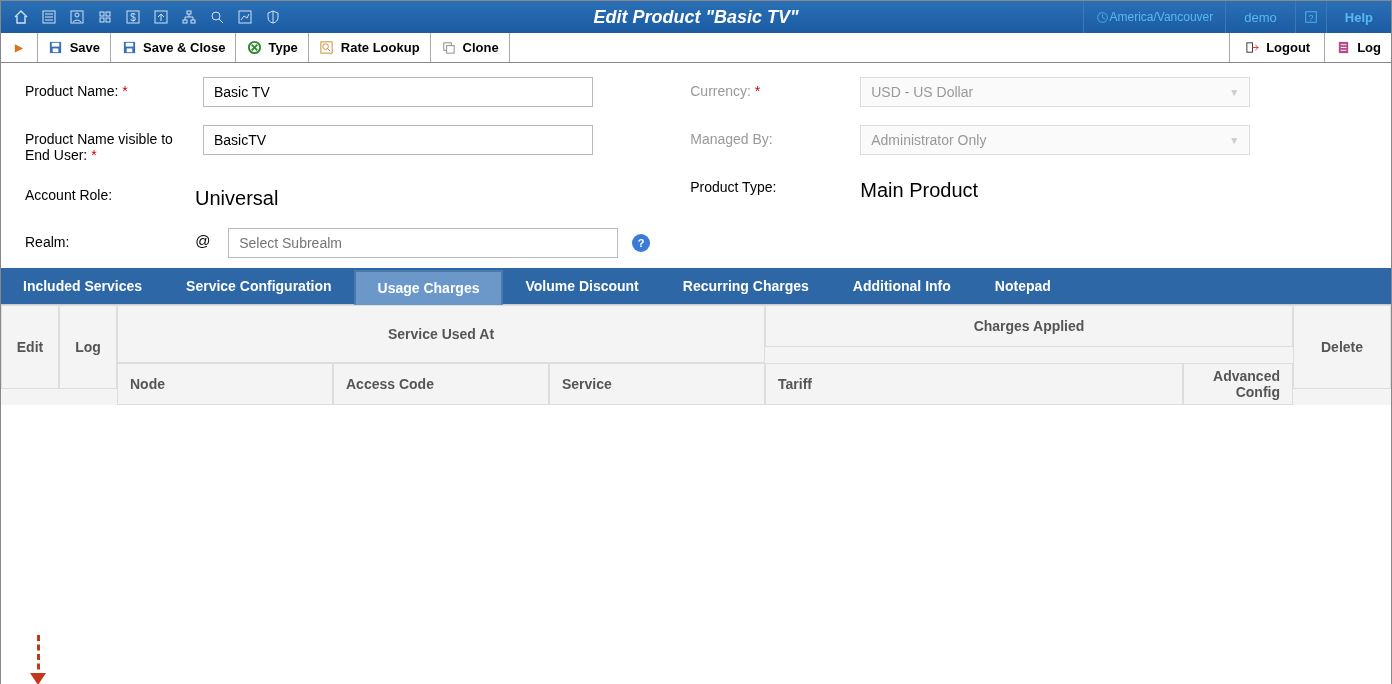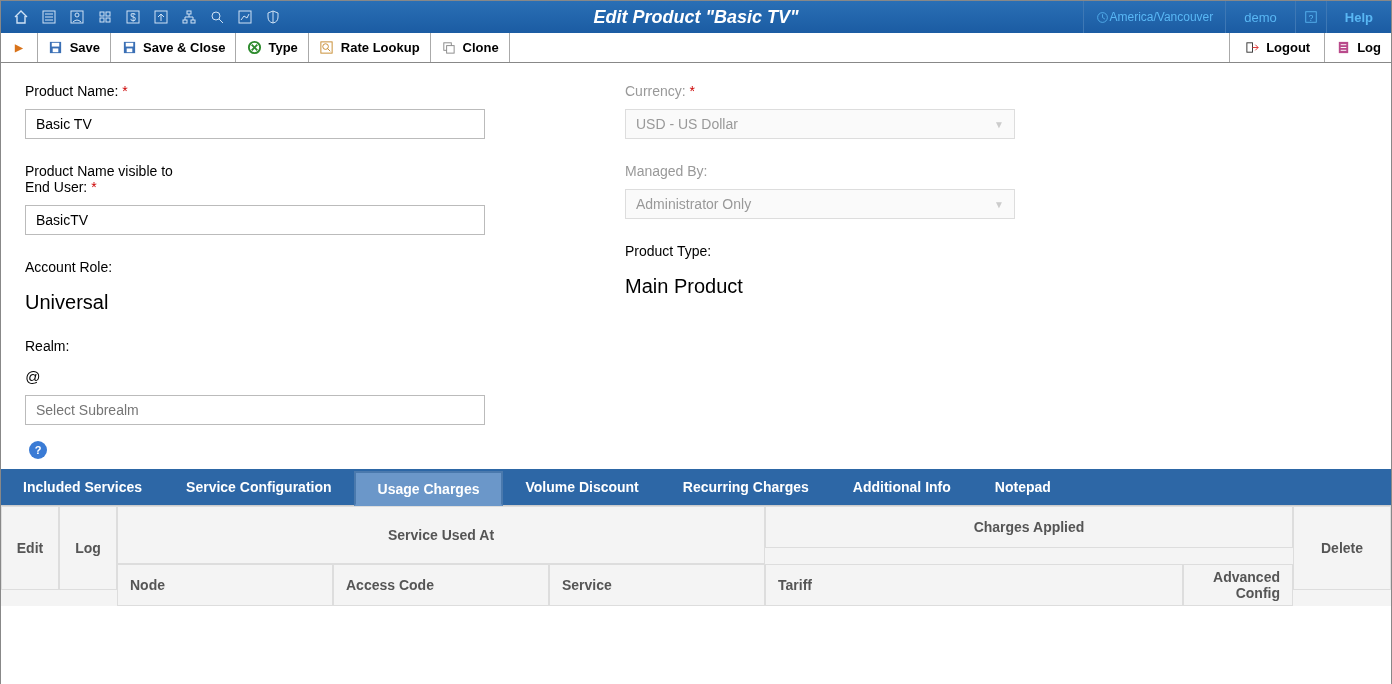--- a/index.html
+++ b/index.html
@@ -56,25 +56,25 @@
   .toolbar .tb-icon { width: 16px; height: 16px; display: inline-flex; align-items: center; justify-content: center; }
   .toolbar .spacer { flex: 1; }
   .toolbar .tb-right { display: flex; padding-left: 14px; }
   .toolbar .tb-right .tb-btn { border-left: 1px solid #aaa; border-right: none; }
 
   
   .form-area { padding: 14px 24px 10px 24px; display: flex; gap: 40px; }
   .form-col { display: flex; flex-direction: column; gap: 18px; }
   .form-col.left { flex: 0 0 560px; }
   .form-col.right { flex: 1; }
-  .form-row { display: flex; align-items: flex-start; gap: 10px; flex-direction: column; }
+  .form-row { display: flex; align-items: flex-start; gap: 10px; }
   .form-row label { width: 160px; padding-top: 6px; font-size: 14px; }
   .req { color: #c00; }
   .form-row input[type=text] {
-    width: 460px; height: 30px; border: 1px solid #bbb; padding: 0 10px; font-size: 14px;
+    width: 390px; height: 30px; border: 1px solid #bbb; padding: 0 10px; font-size: 14px; margin-left: 8px;
   }
   .form-row .static { padding-top: 6px; font-size: 20px; }
   .form-row .at { font-style: italic; font-size: 15px; padding-top: 4px; }
   .form-row .realm-input { width: 340px; }
   .form-row .help-icon {
     width: 18px; height: 18px; border-radius: 50%; background: #3a7bd5; color: #fff;
     font-size: 11px; font-weight: bold; display: inline-flex; align-items: center; justify-content: center;
     margin-top: 6px; margin-left: 4px;
   }
   .form-row.disabled label, .form-row.disabled .static { color: #999; }

